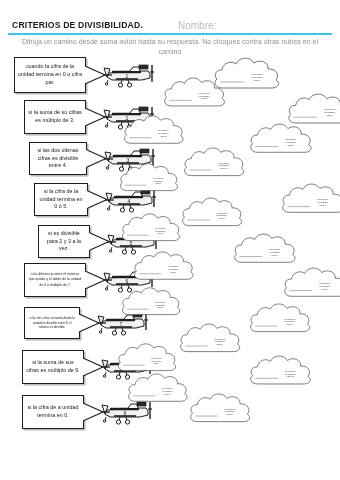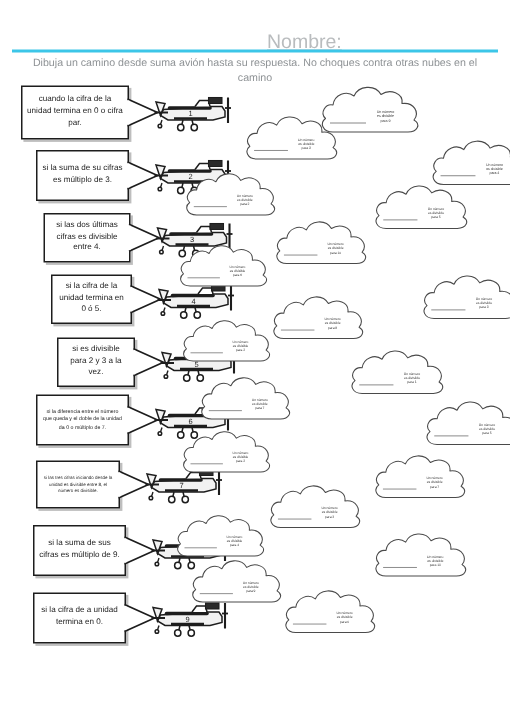--- a/index.html
+++ b/index.html
@@ -10,21 +10,21 @@
   }
   
   #header{position:absolute;left:0;top:0;width:340px;height:32px;}
   #title{
     position:absolute;left:12px;top:20px;
     font-size:8.6px;font-weight:bold;letter-spacing:.2px;
     color:#1b1b1b;white-space:nowrap;
   }
   #nombre{
     position:absolute;left:178px;top:20px;
-    font-size:13px;color:#b9bcbe;white-space:nowrap;text-decoration:underline;
+    font-size:10px;color:#b9bcbe;white-space:nowrap;
   }
   #rule-line{
     position:absolute;left:8px;top:33px;width:324px;height:1.6px;
     background:#3cc6e8;
   }
   
   #instructions{
     position:absolute;left:16px;top:38px;width:308px;
     font-size:7.1px;line-height:9.6px;color:#8e9295;text-align:center;
   }
@@ -49,20 +49,21 @@
   .cloud-txt{
     position:absolute;text-align:center;color:#3a3a3a;
     font-size:2.45px;line-height:3.0px;letter-spacing:-.05px;
     white-space:nowrap;
   }
 </style>
 </head>
 <body>
 
 <div id="header">
+  <div id="title">CRITERIOS DE DIVISIBILIDAD.</div>
   <div id="nombre">Nombre:</div>
   <div id="rule-line"></div>
 </div>
 
 <div id="instructions">Dibuja un camino desde suma avión hasta su respuesta. No choques contra otras nubes en el camino</div>
 
 <div id="left-col">
     <div class="rule-row">
       <div class="bubble" style="left: 14px; top: 2px; width: 72px; height: 36px; font-size: 5.4px; line-height: 7.83px; padding: 1px 3px;">
         <span>cuando la cifra de la unidad termina en 0 o cifra par.</span>

